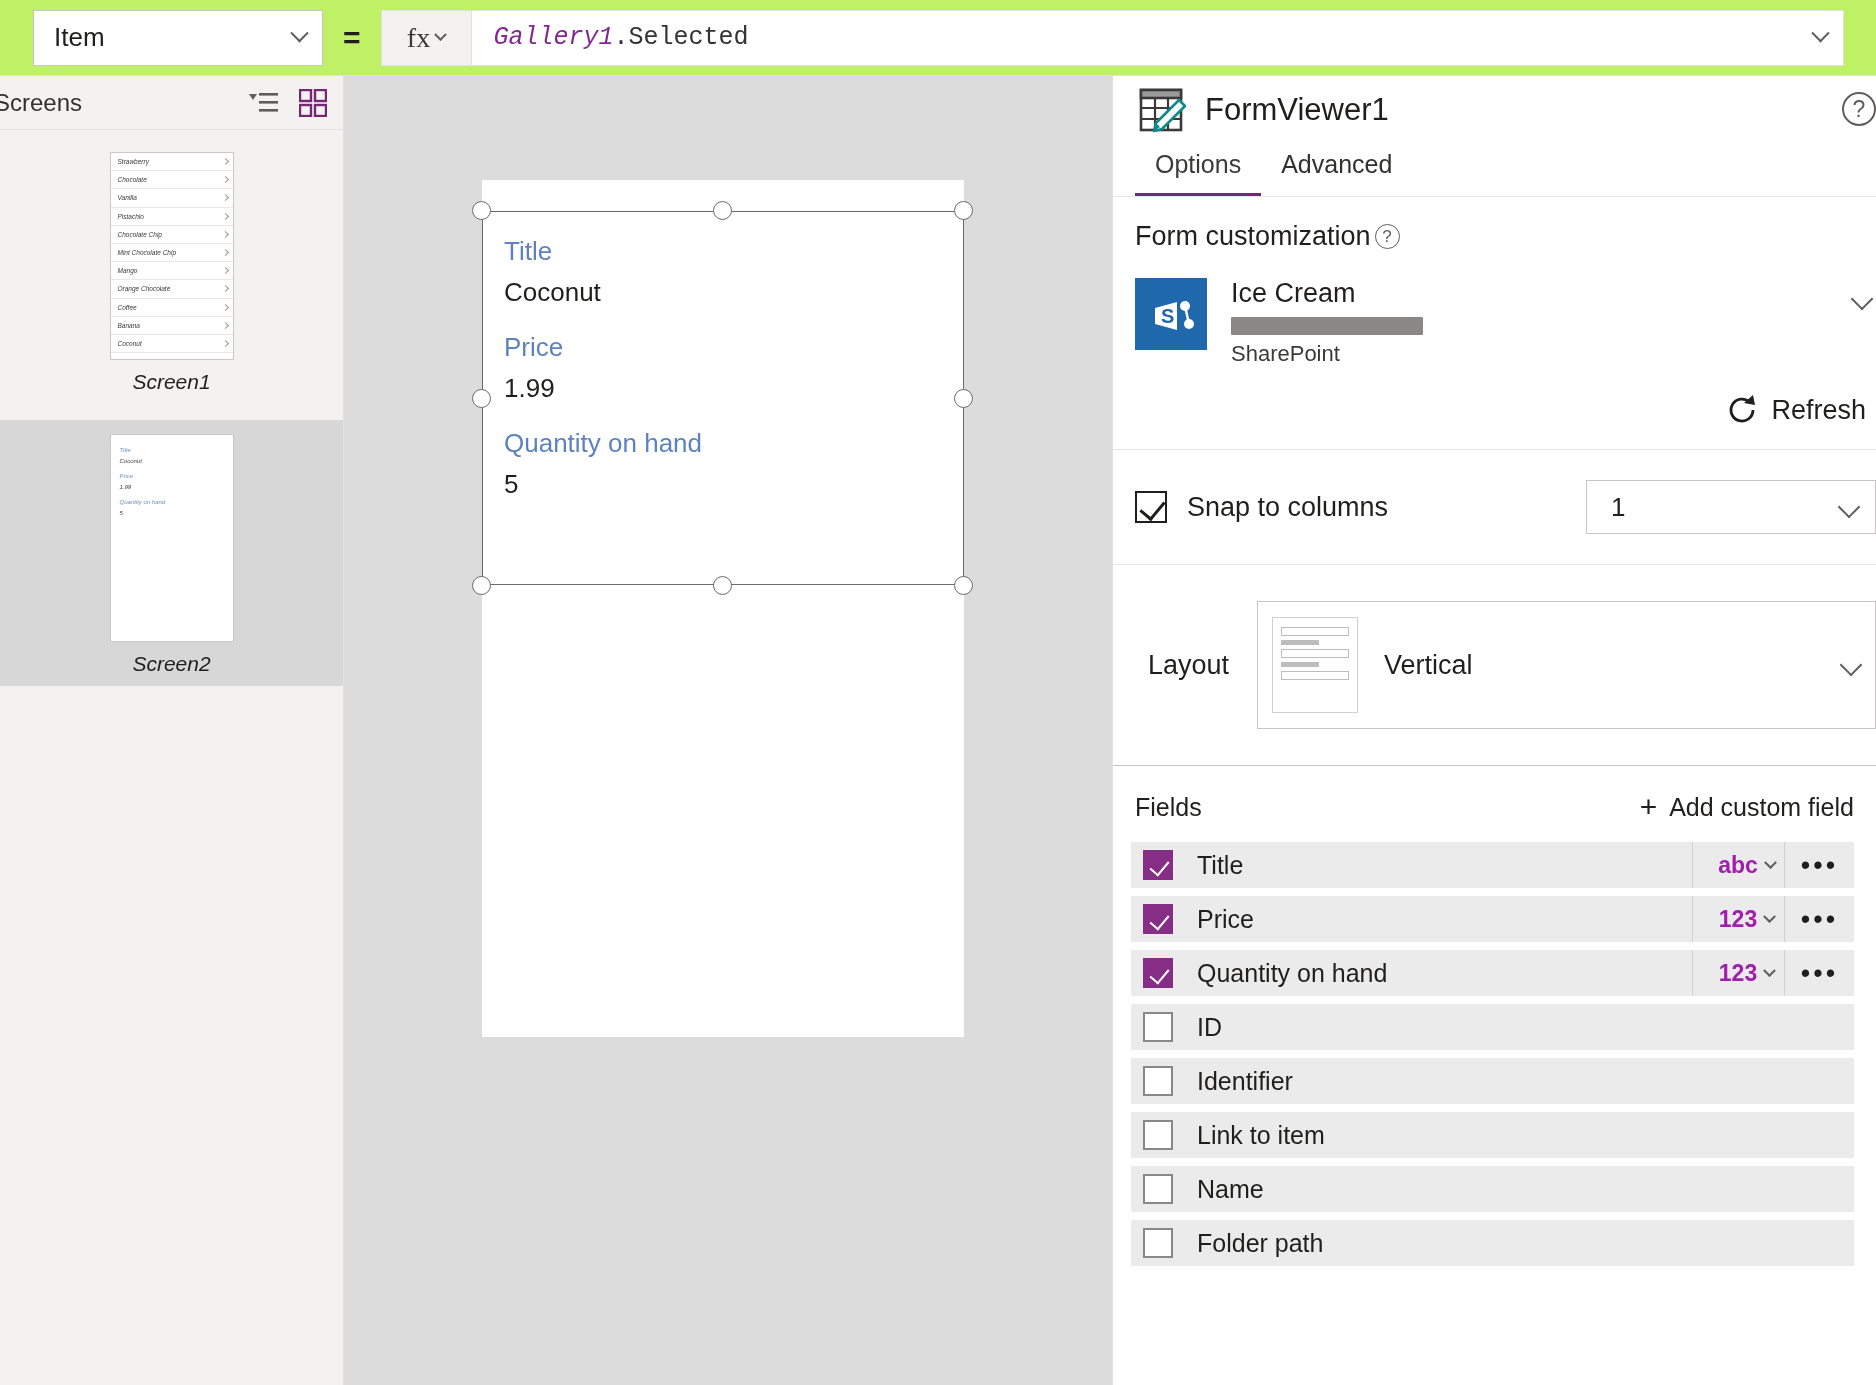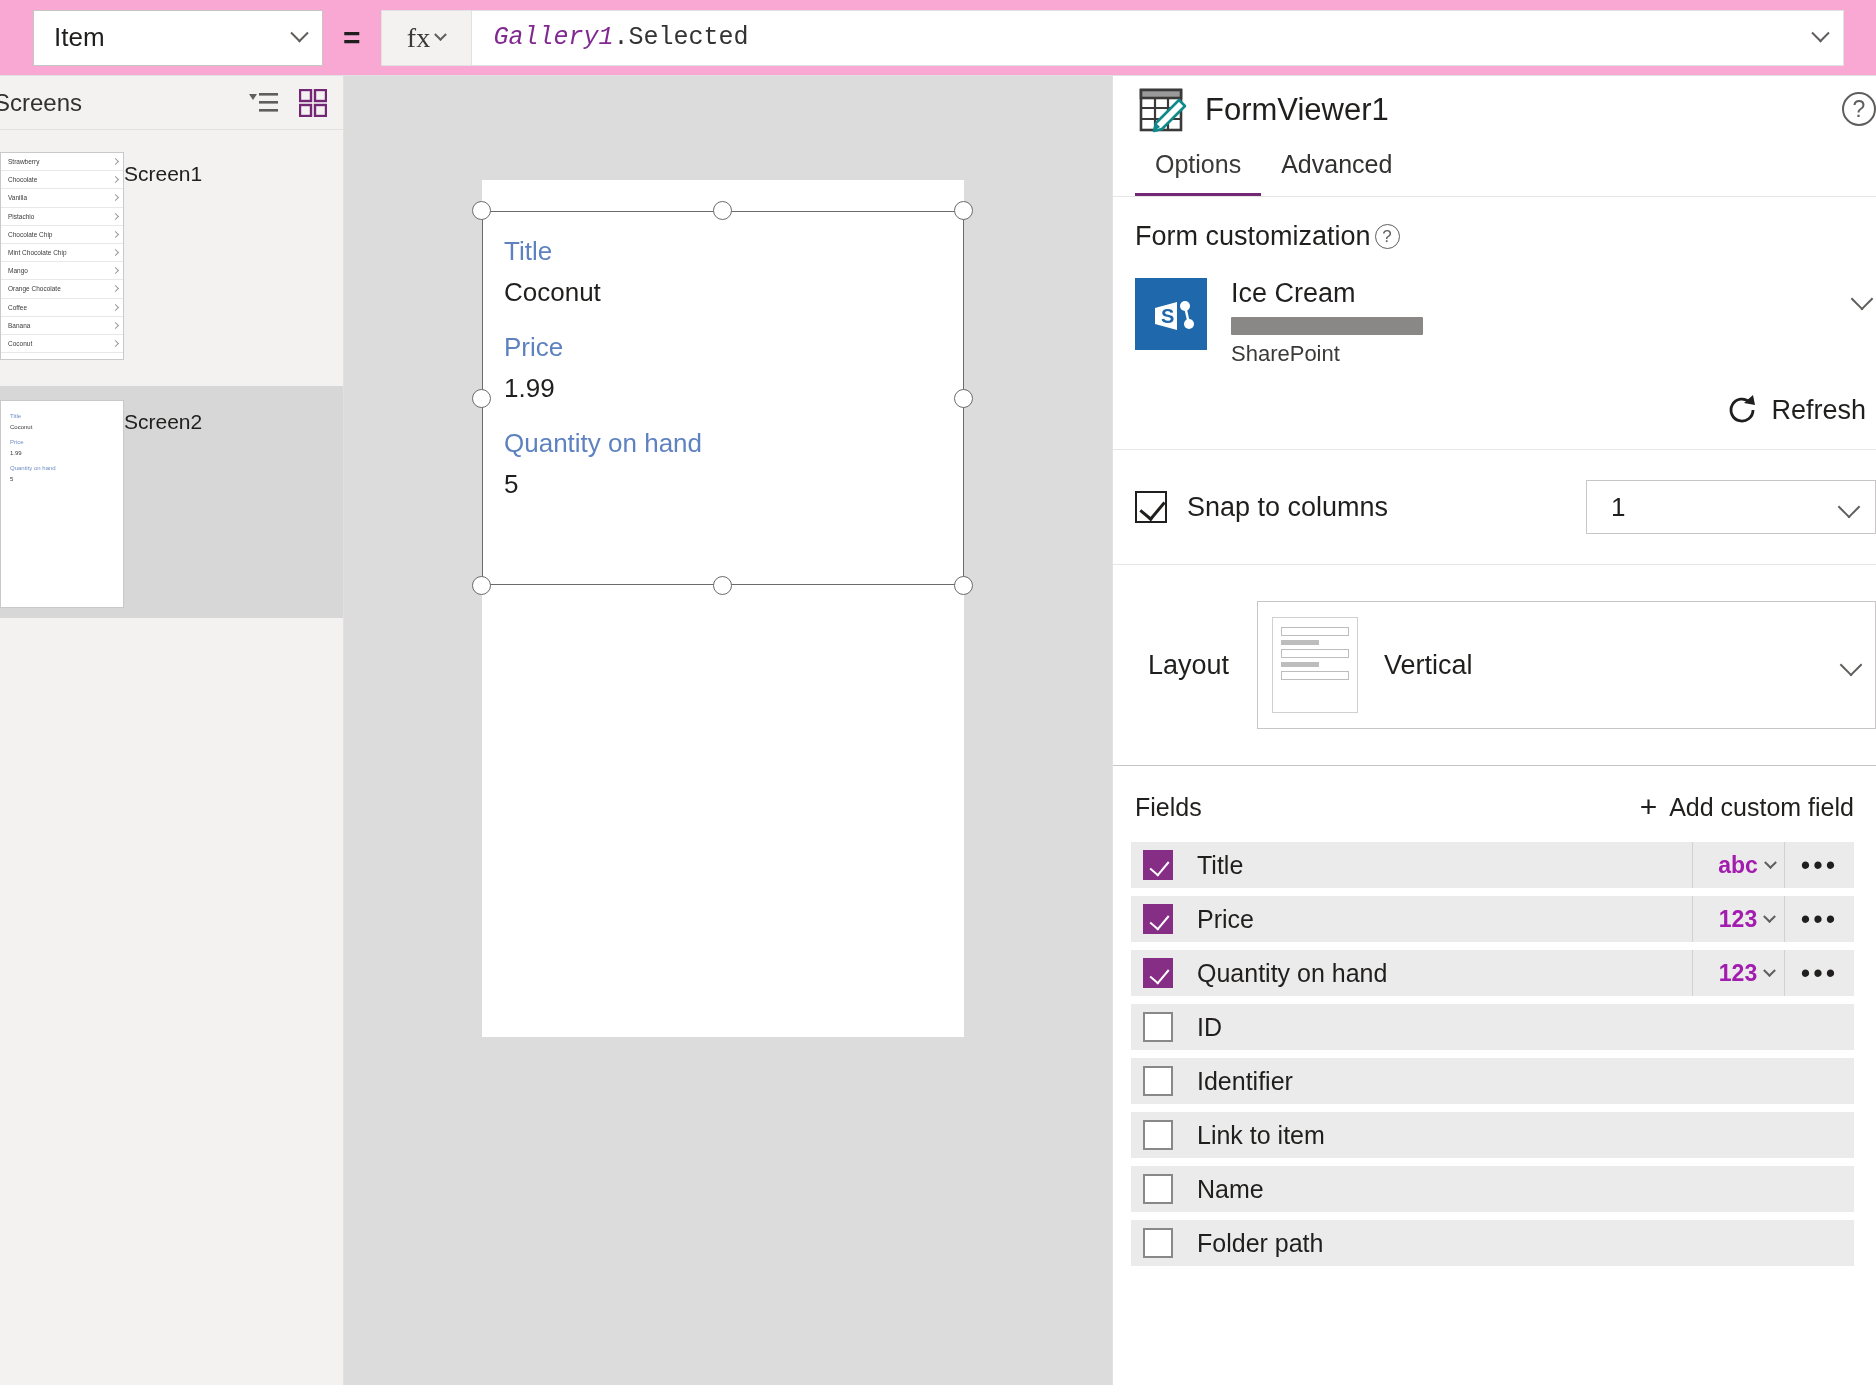--- a/index.html
+++ b/index.html
@@ -6,21 +6,21 @@
   html, body {
     width: 1876px; height: 1385px;
     font-family: "Liberation Sans", sans-serif;
     background: #ffffff; overflow: hidden;
     -webkit-font-smoothing: antialiased;
   }
 
   
   #formula-bar {
     position: absolute; left: 0; top: 0; width: 1876px; height: 76px;
-    background: #f9a8d4; border-bottom: 1px solid #e1e1e1;
+    background: #bef264; border-bottom: 1px solid #e1e1e1;
     display: flex; align-items: center;
   }
   #prop-select {
     margin-left: 33px; width: 290px; height: 56px;
     background: #ffffff; border: 1px solid #c8c6c4;
     display: flex; align-items: center; justify-content: space-between;
     padding: 0 16px 0 20px; cursor: pointer;
   }
   #prop-select .lbl { font-size: 26px; color: #201f1e; }
   .chev {
@@ -59,21 +59,21 @@
   }
   #left-head {
     height: 54px; border-bottom: 1px solid #e1e1e1;
     display: flex; align-items: center; position: relative;
   }
   #left-head .title { font-size: 24px; color: #323130; margin-left: -6px; }
   #view-icons { position: absolute; right: 16px; display: flex; gap: 20px; align-items: center; }
   .icon-btn { cursor: pointer; display: block; }
 
   #thumbs { padding-top: 22px; }
-  .thumb-wrap { display: flex; flex-direction: row; align-items: flex-start; }
+  .thumb-wrap { display: flex; flex-direction: column; align-items: center; font-style: italic; }
   .thumb-wrap.sel { background: #d7d7d7; padding: 14px 0 10px; }
   .phone {
     width: 124px; height: 208px; background: #ffffff;
     border: 1px solid #c9c9c9;
   }
   .thumb-label { font-size: 21px; color: #201f1e; margin-top: 10px; }
 
   
   .g-row {
     height: 18.2px; border-bottom: 1px solid #e8e8e8;

